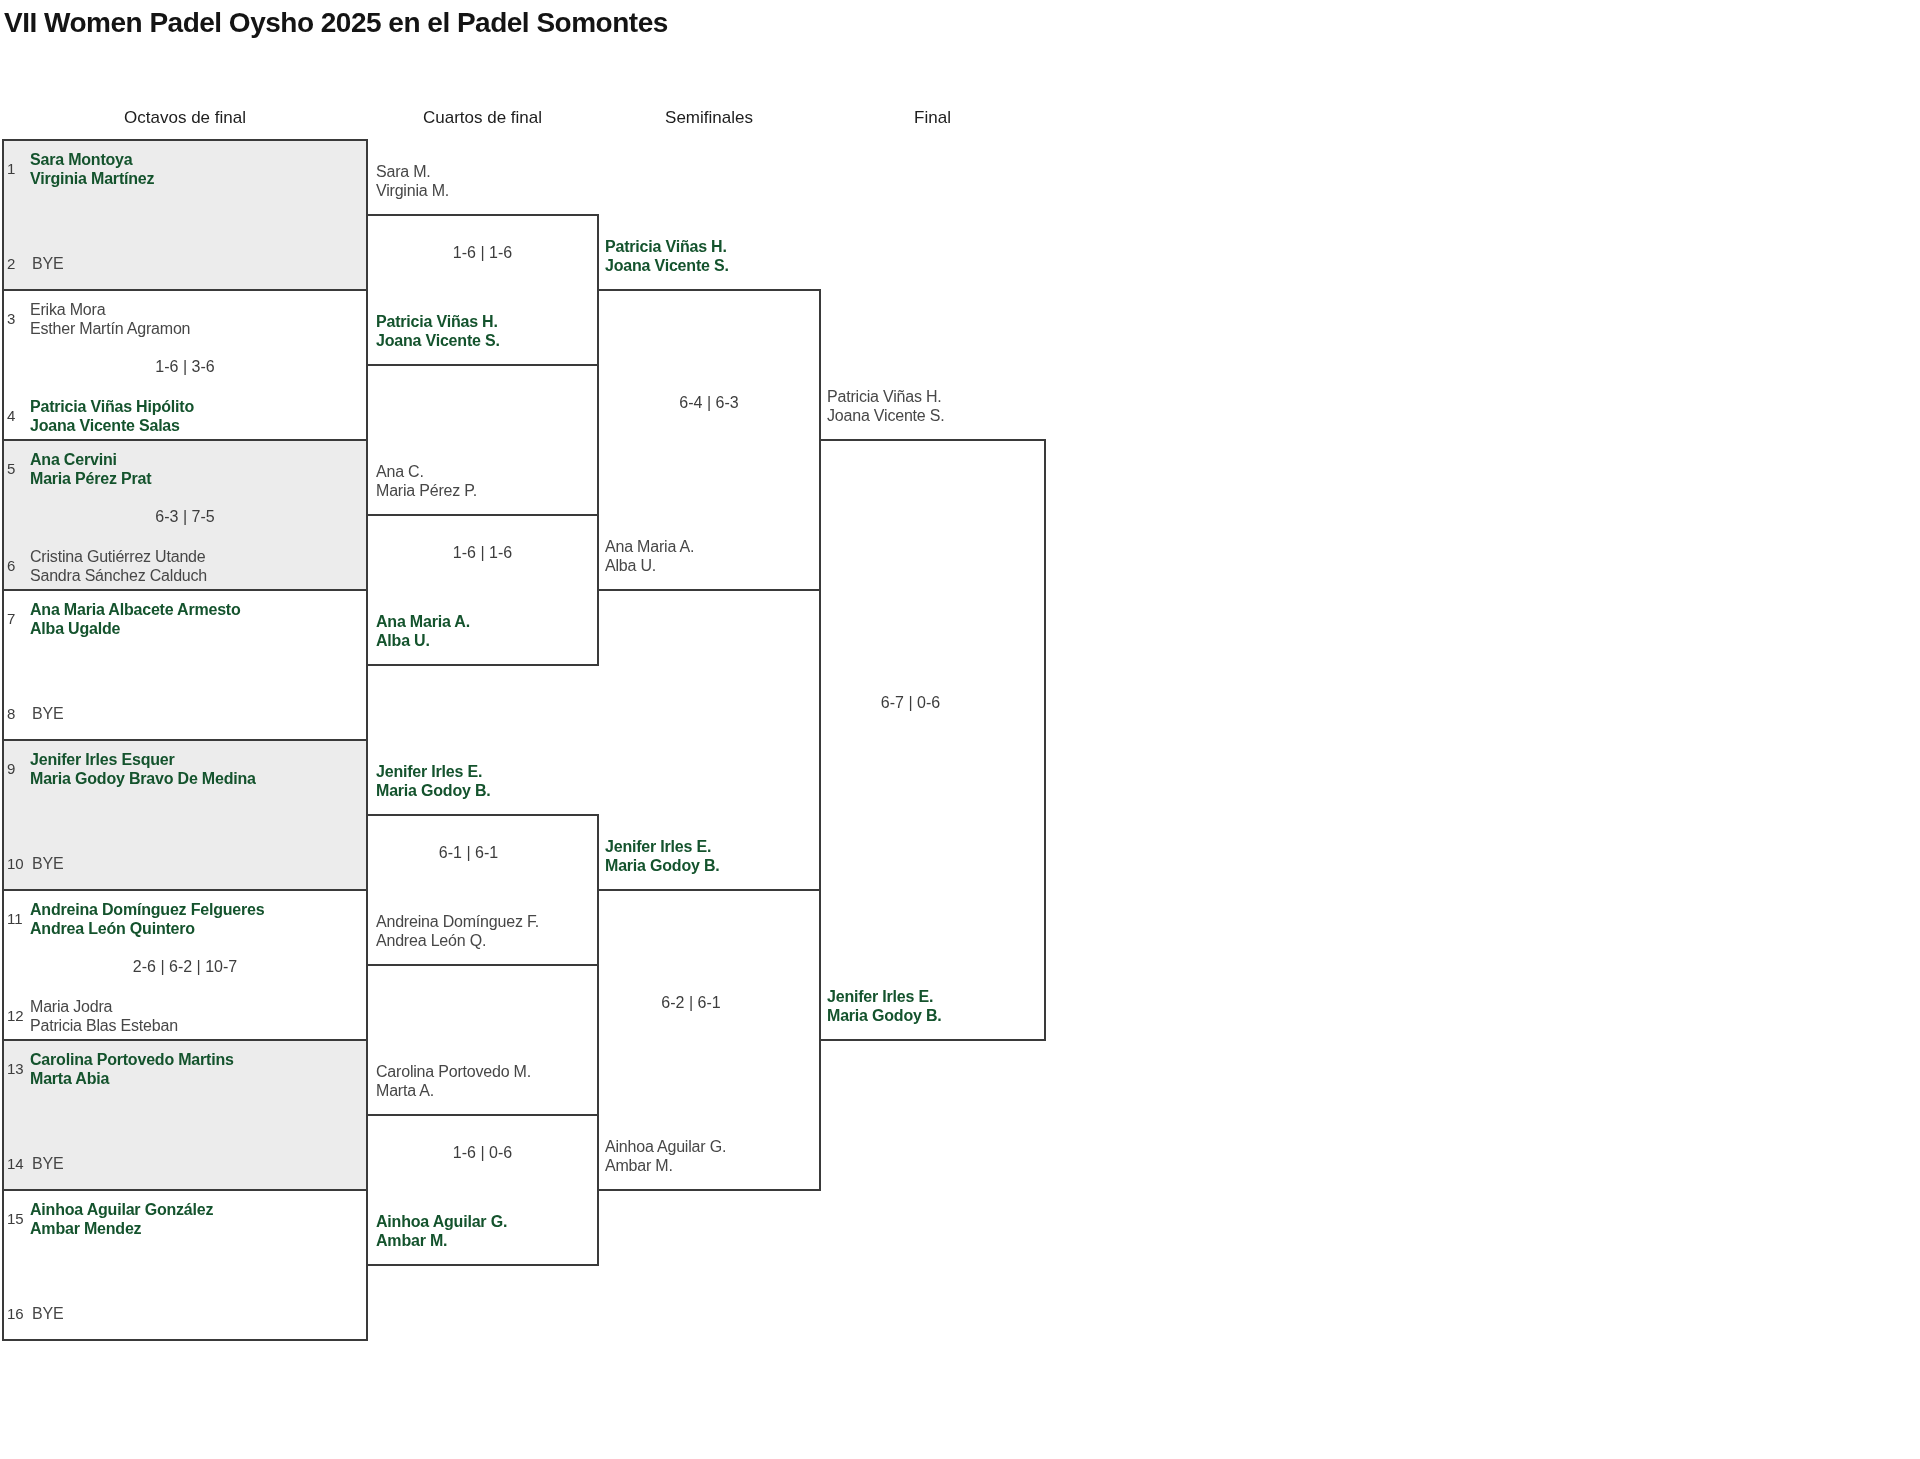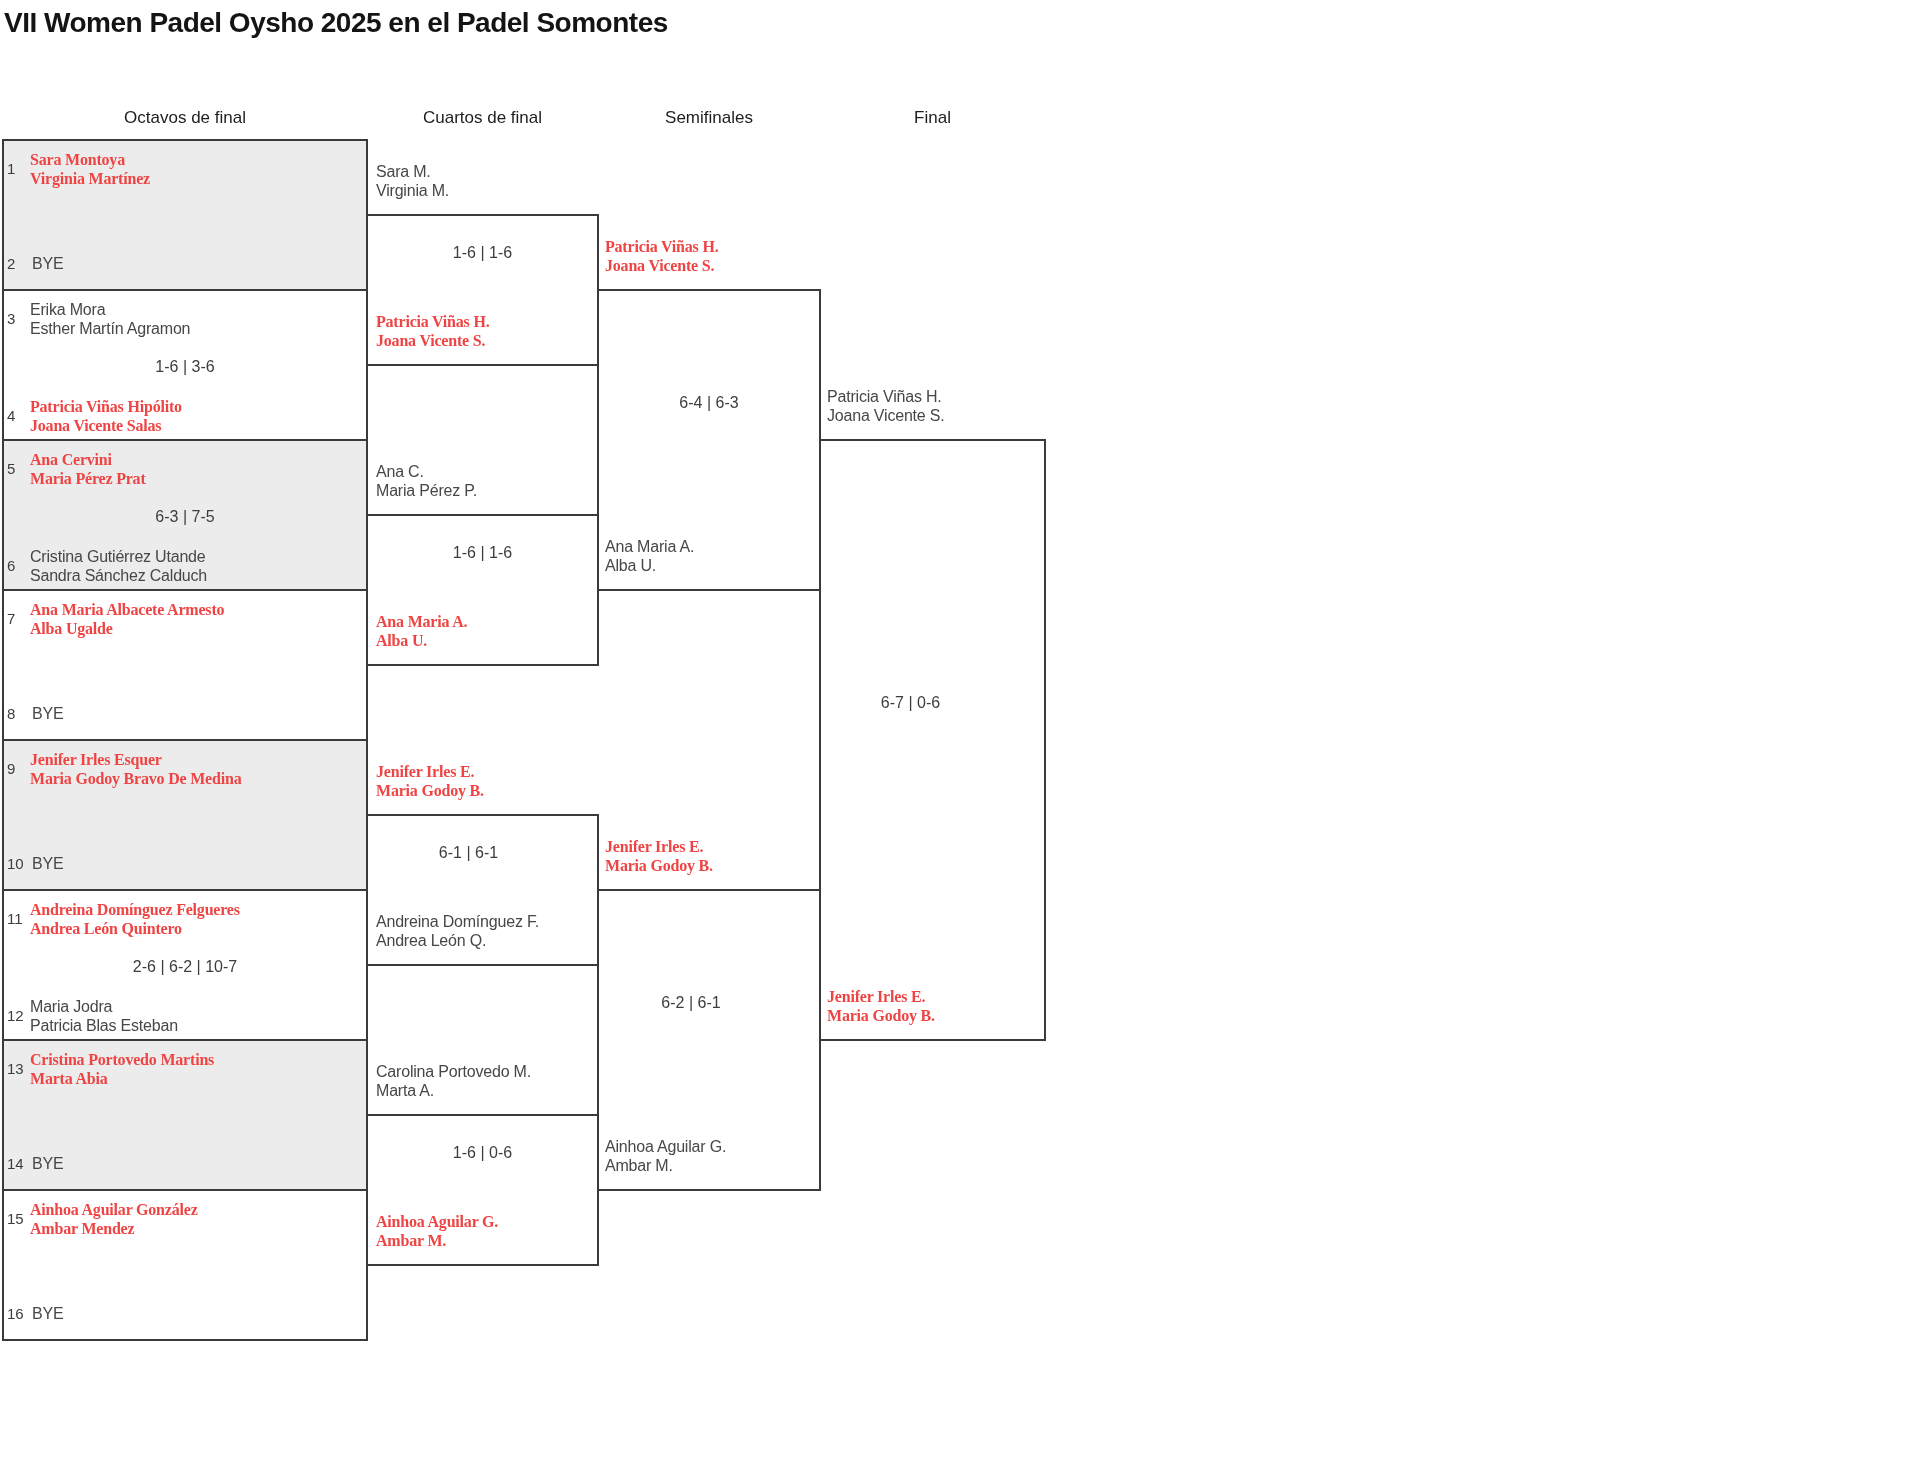--- a/index.html
+++ b/index.html
@@ -2,21 +2,21 @@
 <html><head>
 <meta charset="utf-8">
 <style>
   html,body{margin:0;padding:0;background:#fff;}
   #page{position:relative;width:1920px;height:1459px;background:#ffffff;overflow:hidden;
         font-family:"Liberation Sans", sans-serif;}
   .abs{position:absolute;}
   .title{font-size:28px;font-weight:700;line-height:34px;letter-spacing:-0.5px;color:#141414;white-space:nowrap;}
   .hd{font-size:17px;color:#1d1d1d;text-align:center;white-space:nowrap;}
   .nm{font-size:16px;line-height:19px;color:#474747;letter-spacing:-0.2px;white-space:nowrap;}
-  .w{font-weight:700;color:#ef4444;font-family:Liberation Serif, serif;}
+  .w{font-weight:700;color:#14532d;}
   .sc{font-size:16px;line-height:19px;color:#3d3d3d;text-align:center;white-space:nowrap;}
   .sd{font-size:15px;line-height:19px;color:#3d3d3d;white-space:nowrap;}
   .box{position:absolute;border:2px solid #3a3a3a;box-sizing:border-box;background:transparent;}
   .g{background:#ececec;}
 </style>
 </head>
 <body>
 
 <div id="page">
 
@@ -72,21 +72,21 @@
 
   <div class="abs sd" style="left:7px;top:909px;">11</div>
   <div class="abs nm w" style="left:30px;top:900px;">Andreina Domínguez Felgueres</div>
   <div class="abs nm w" style="left:30px;top:919px;">Andrea León Quintero</div>
   <div class="abs sc" style="left:2px;top:957px;width:366px;">2-6 | 6-2 | 10-7</div>
   <div class="abs sd" style="left:7px;top:1006px;">12</div>
   <div class="abs nm" style="left:30px;top:997px;">Maria Jodra</div>
   <div class="abs nm" style="left:30px;top:1016px;">Patricia Blas Esteban</div>
 
   <div class="abs sd" style="left:7px;top:1059px;">13</div>
-  <div class="abs nm w" style="left:30px;top:1050px;">Cristina Portovedo Martins</div>
+  <div class="abs nm w" style="left:30px;top:1050px;">Carolina Portovedo Martins</div>
   <div class="abs nm w" style="left:30px;top:1069px;">Marta Abia</div>
   <div class="abs sd" style="left:7px;top:1154px;">14</div>
   <div class="abs nm" style="left:32px;top:1154px;">BYE</div>
 
   <div class="abs sd" style="left:7px;top:1209px;">15</div>
   <div class="abs nm w" style="left:30px;top:1200px;">Ainhoa Aguilar González</div>
   <div class="abs nm w" style="left:30px;top:1219px;">Ambar Mendez</div>
   <div class="abs sd" style="left:7px;top:1304px;">16</div>
   <div class="abs nm" style="left:32px;top:1304px;">BYE</div>
 

